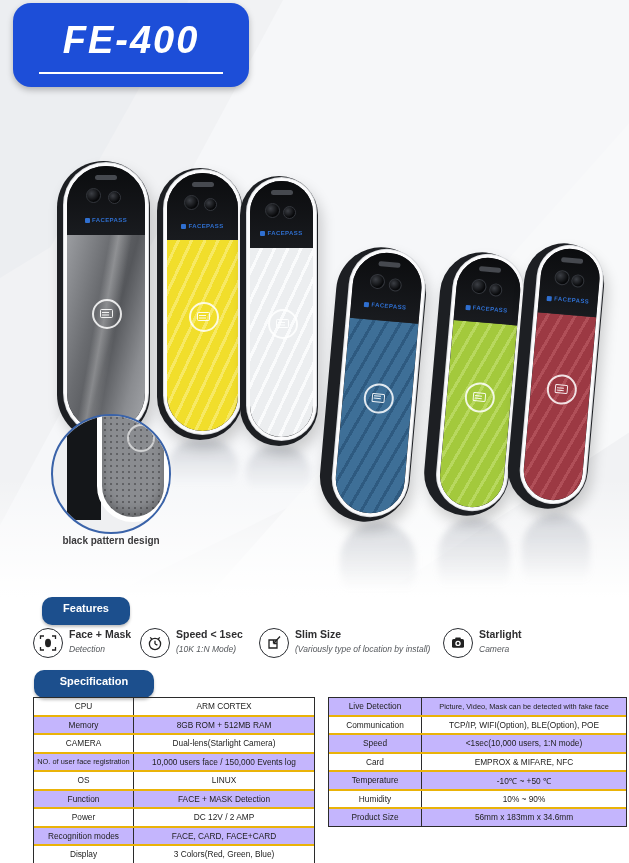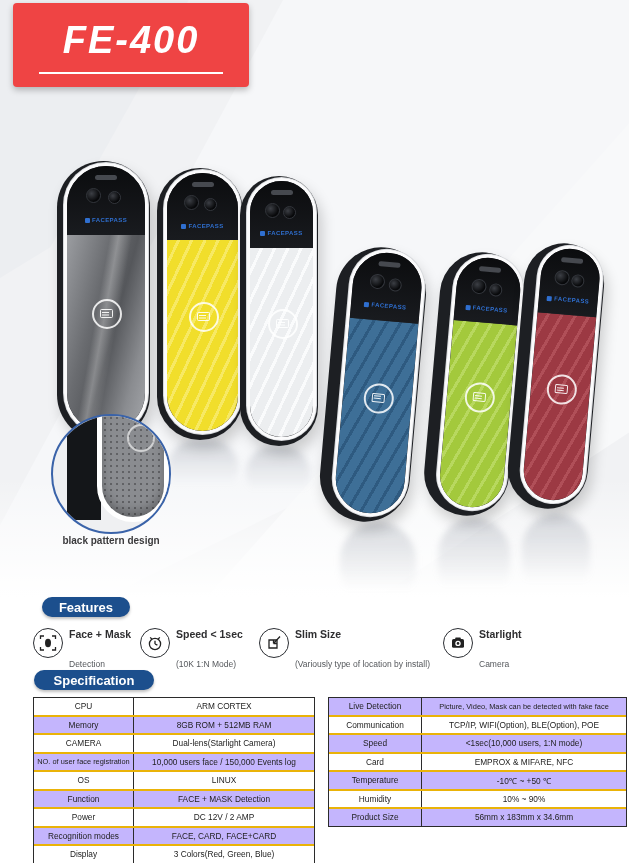--- a/index.html
+++ b/index.html
@@ -9,22 +9,22 @@
   .hero{position:absolute;left:0;top:0;width:629px;height:618px;background:#f1f2f4;overflow:hidden;}
   .facet1{position:absolute;left:0;top:0;width:629px;height:618px;background:#f6f7f9;
           clip-path:polygon(45% 0,100% 0,100% 55%,10% 100%,0 100%,0 85%);}
   .facet2{position:absolute;left:0;top:0;width:629px;height:618px;background:#eceef1;
           clip-path:polygon(0 0,30% 0,8% 40%,0 45%);}
   .facet3{position:absolute;left:0;top:0;width:629px;height:618px;background:#f8f9fa;
           clip-path:polygon(100% 20%,100% 70%,55% 100%,30% 100%);}
   .hero-fade{position:absolute;left:0;bottom:0;width:629px;height:140px;
              background:linear-gradient(to bottom,rgba(255,255,255,0),#ffffff 85%);}
   
-  .header-box{position:absolute;left:13px;top:3px;width:236px;height:84px;border-radius:4px;
-              background:#ef4444;z-index:5;box-shadow:0 3px 6px rgba(0,0,0,0.25);}
+  .header-box{position:absolute;left:13px;top:3px;width:236px;height:84px;border-radius:18px;
+              background:#1d4ed8;z-index:5;box-shadow:0 3px 6px rgba(0,0,0,0.25);}
   .header-title{color:#fff;font-size:38px;font-weight:bold;font-style:italic;text-align:center;
                 letter-spacing:2px;margin-top:16px;}
   .header-underline{position:absolute;left:26px;right:26px;bottom:13px;height:2px;background:#fff;}
   
   .device{position:absolute;background:#1d1f23;border-radius:48px;z-index:3;
           box-shadow:4px 8px 14px rgba(0,0,0,0.18);}
   .dev-face{position:absolute;top:2px;right:2px;bottom:6px;left:13px;border-radius:42px;
             border:3px solid #fbfbfc;overflow:hidden;background:#202226;
             box-shadow:0 0 0 1px #d8dadd, inset 0 0 8px rgba(0,0,0,0.3);}
   .flat .dev-face{left:7px;}
@@ -66,32 +66,32 @@
   .dc-face{position:absolute;left:44px;top:-24px;width:62px;height:120px;
            border:5px solid #fff;border-radius:0 0 36px 36px;
            background-color:#8a8c90;
            background-image:radial-gradient(rgba(35,35,38,0.4) 1px,transparent 1.4px);
            background-size:6px 6px;box-shadow:inset 0 -6px 10px rgba(0,0,0,0.25);}
   .dc-badge{position:absolute;right:14px;top:8px;width:24px;height:24px;border-radius:50%;
             border:2px solid rgba(255,255,255,0.6);z-index:2;}
   .detail-caption{position:absolute;left:41px;top:535px;width:140px;text-align:center;z-index:6;
                   font-size:10px;font-weight:bold;color:#3b3b3d;}
   
-  .section-badge{position:absolute;height:20px;border-radius:10px;background:#1c4f8d;color:#fff;
-                 font-weight:bold;font-size:13px;text-align:center;line-height:22px;z-index:7;
+  .section-badge{position:absolute;height:28px;border-radius:10px;background:#1c4f8d;color:#fff;
+                 font-weight:bold;font-size:11px;text-align:center;line-height:22px;z-index:7;
                  box-shadow:0 2px 3px rgba(0,0,0,0.25);}
   #features-badge{left:42px;top:597px;width:88px;}
   #spec-badge{left:34px;top:670px;width:120px;}
   
   .feature{position:absolute;top:626px;z-index:7;}
   .f-icon{position:absolute;left:0;top:2px;width:28px;height:28px;border:1.6px solid #2b2e33;
           border-radius:50%;display:flex;align-items:center;justify-content:center;}
   .f-text{position:absolute;left:36px;top:2px;white-space:nowrap;}
   .f-line1{font-size:10.5px;font-weight:bold;color:#2e2e30;}
-  .f-line2{font-size:8.5px;color:#55585c;margin-top:19px;}
+  .f-line2{font-size:8.5px;color:#55585c;margin-top:4px;font-style:italic;}
   
   .spec-table{position:absolute;border:1px solid #2b2b2b;border-bottom-width:1.5px;z-index:7;
               font-size:8.3px;color:#222;}
   #left-table{left:33px;top:697px;width:280px;}
   #right-table{left:328px;top:697px;width:297px;}
   .spec-row{display:flex;height:16.5px;border-bottom:2px solid #eab308;align-items:stretch;}
   .spec-row:last-child{border-bottom:none;}
   .spec-row.alt{background:#c4b5fd;}
   .spec-label{border-right:1px solid #2b2b2b;display:flex;align-items:center;justify-content:center;
               text-align:center;}

